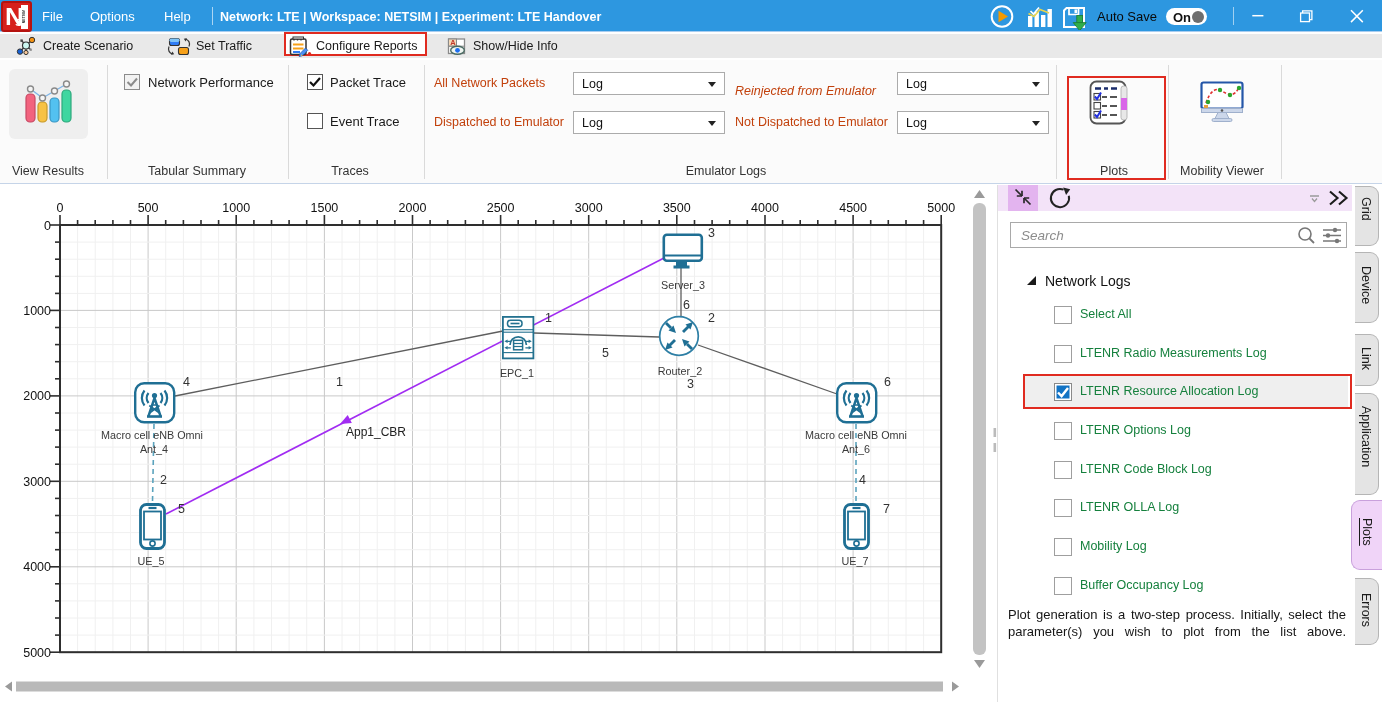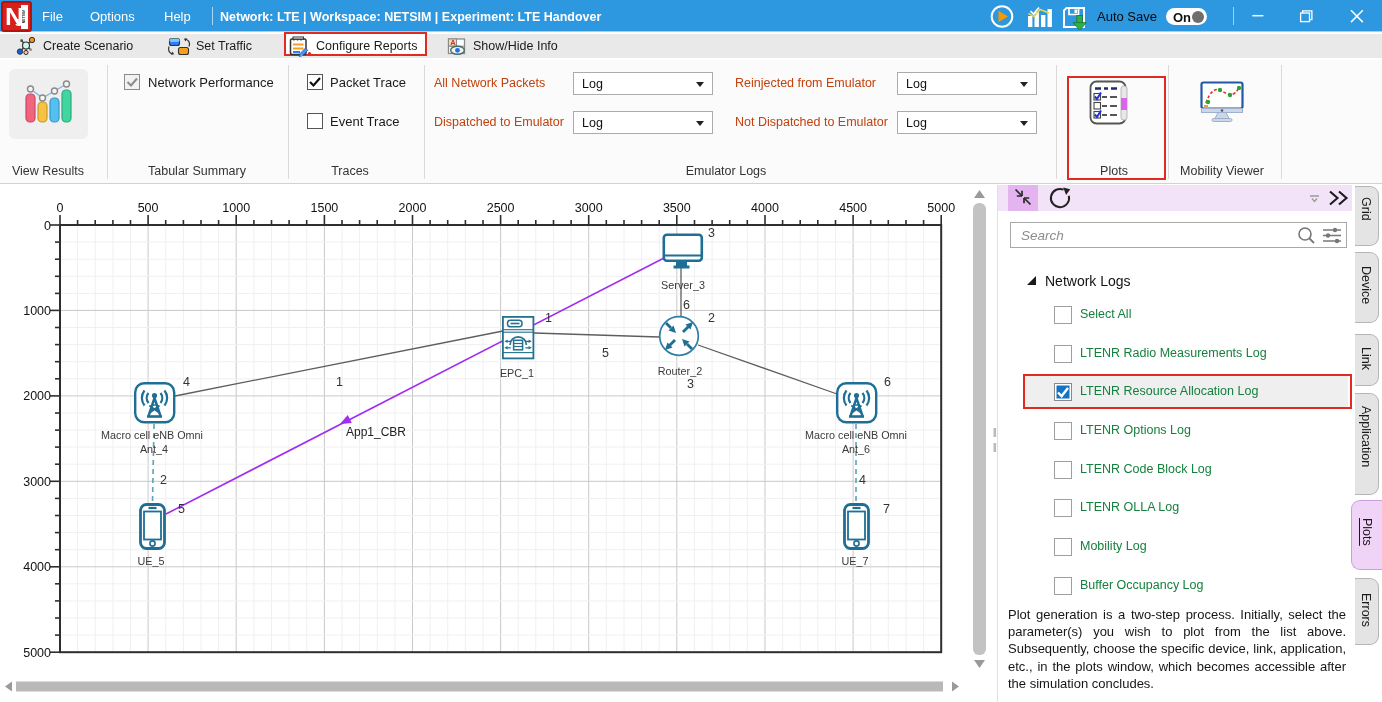--- a/index.html
+++ b/index.html
@@ -26,21 +26,21 @@
 #toolbar { position:absolute; left:0; top:33.5px; width:1382px; height:24.5px; background:#e9e9e9; }
 .tbtxt { position:absolute; top:39px; font-size:12.5px; color:#1a1a1a; }
 .redbox { position:absolute; border:2px solid #e02b20; }
 
 
 #ribbon { position:absolute; left:0; top:60px; width:1382px; height:124px; background:#fbfbfb; border-bottom:1px solid #c5d4e8; }
 .vsep { position:absolute; top:65px; height:114px; width:1px; background:#dadada; }
 .glabel { position:absolute; top:164px; font-size:12.5px; color:#333; width:200px; text-align:center; }
 .cb { position:absolute; width:16px; height:16px; border:1px solid #8b8b8b; background:#fff; }
 .cblabel { position:absolute; font-size:13px; color:#1a1a1a; }
-.dd { position:absolute; width:140px; height:23px; border:1px solid #ababab; background:#fff; font-size:12.5px; color:#111; }
+.dd { position:absolute; width:152px; height:23px; border:1px solid #ababab; background:#fff; font-size:12.5px; color:#111; }
 .dd span { position:absolute; left:8px; top:4px; }
 .dd i { position:absolute; right:8px; top:9px; width:0; height:0; border-left:4.5px solid transparent; border-right:4.5px solid transparent; border-top:5px solid #222; }
 .ddlabel { position:absolute; font-size:12.5px; color:#c2410c; }
 
 
 #canvas { position:absolute; left:0; top:185px; width:997px; height:517px; background:#fff; }
 #rightpanel { position:absolute; left:997px; top:185px; width:355px; height:517px; background:#fff; border-left:1px solid #e0e0e0; }
 #tabstrip { position:absolute; left:1352px; top:185px; width:30px; height:517px; background:#fff; }
 .vtab { position:absolute; left:1355px; width:24px; background:#e4e4e4; border:1px solid #b5b5b5; border-left:none; border-radius:0 9px 9px 0; }
 .vtab span { position:absolute; left:4px; top:10px; writing-mode:vertical-rl; font-size:12.5px; color:#1a1a1a; }
@@ -206,21 +206,21 @@
 <span class="cblabel" style="left:330px; top:75px;">Packet Trace</span>
 
 <div class="cb" style="left:307px; top:113px; border-color:#555;"></div>
 <span class="cblabel" style="left:330px; top:114px;">Event Trace</span>
 
 <span class="ddlabel" style="left:434px; top:76px;">All Network Packets</span>
 <div class="dd" style="left:573px; top:72px;">
       <span>Log</span>
       <i></i>
     </div>
-<span class="ddlabel" style="left:735px; top:76px;">Reinjected from Emulator</span>
+<span class="ddlabel" style="left:735px; top:84px;font-style:italic;">Reinjected from Emulator</span>
 <div class="dd" style="left:897px; top:72px;">
       <span>Log</span>
       <i></i>
     </div>
 <span class="ddlabel" style="left:434px; top:115px;">Dispatched to Emulator</span>
 <div class="dd" style="left:573px; top:111px;">
       <span>Log</span>
       <i></i>
     </div>
 <span class="ddlabel" style="left:735px; top:115px;">Not Dispatched to Emulator</span>
@@ -619,21 +619,20 @@
 <div class="treecb" style="top:276px;"></div>
 <span class="treelabel" style="top:277px;">LTENR Code Block Log</span>
 <div class="treecb" style="top:314px;"></div>
 <span class="treelabel" style="top:315px;">LTENR OLLA Log</span>
 <div class="treecb" style="top:353px;"></div>
 <span class="treelabel" style="top:354px;">Mobility Log</span>
 <div class="treecb" style="top:392px;"></div>
 <span class="treelabel" style="top:393px;">Buffer Occupancy Log</span>
   <div id="para">
         <div style="text-align:justify; text-align-last:justify;">Plot generation is a two-step process. Initially, select the parameter(s) you wish to plot from the list above.</div>
-        <div style="text-align:justify;">Subsequently, choose the specific device, link, application, etc., in the plots window, which becomes accessible after the simulation concludes.</div>
       </div>
 </div>
 
 <div id="tabstrip"></div>
 <div class="vtab" style="top:186px; height:60px; ">
       <span style="">Grid</span>
     </div>
 <div class="vtab" style="top:252px; height:71px; ">
       <span style="top:13px;">Device</span>
     </div>

